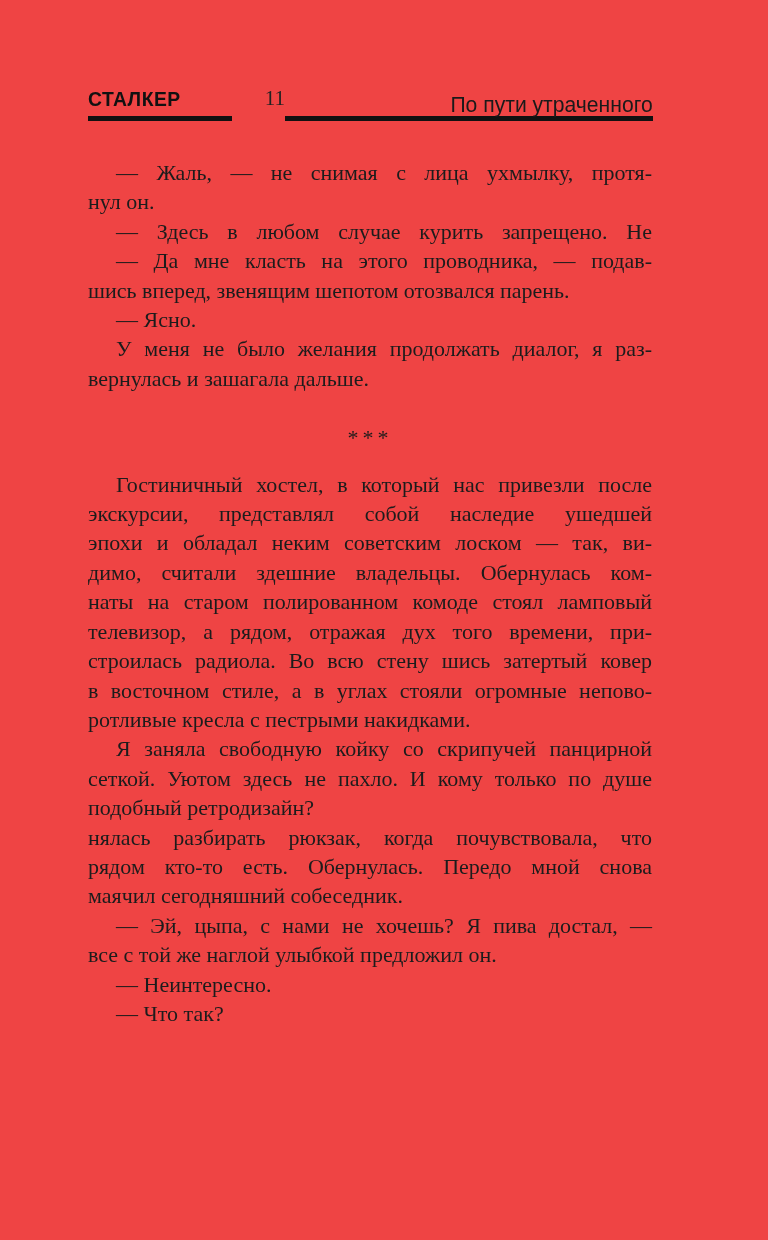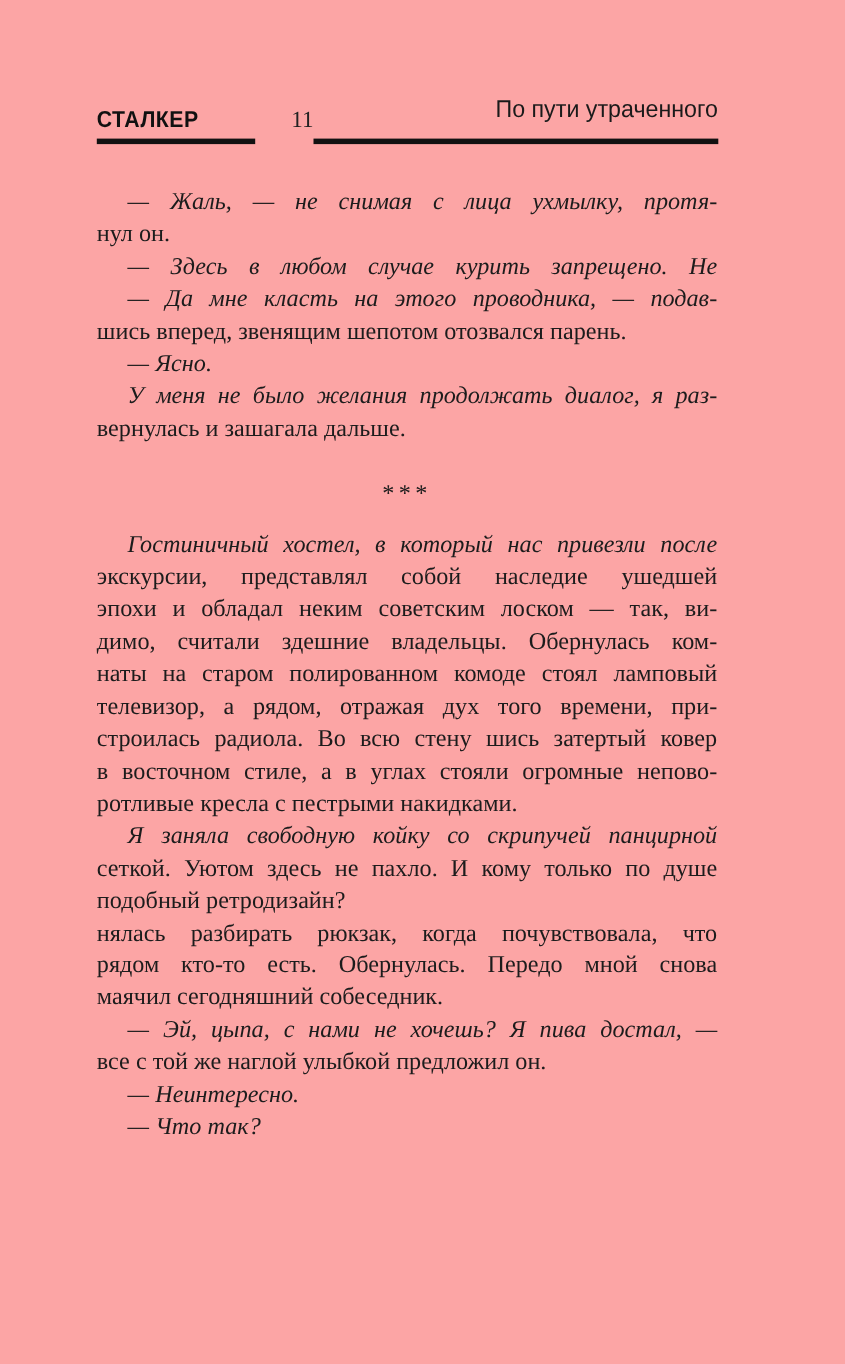--- a/index.html
+++ b/index.html
@@ -4,21 +4,21 @@
 <style>
   html, body {
     margin: 0;
     padding: 0;
     background: #ffffff;
   }
   .page {
     position: relative;
     width: 768px;
     height: 1240px;
-    background: #fca5a5;
+    background: #ef4444;
     overflow: hidden;
     font-family: "Liberation Serif", "DejaVu Serif", serif;
     color: #1c1c1c;
   }
   
   .running-header {
     display: flex;
     align-items: flex-end;
     margin: 88px 115px 0 88px;
   }
@@ -43,21 +43,21 @@
     text-align: right;
     font-family: "Liberation Serif", "DejaVu Serif", serif;
     font-size: 21px;
     line-height: 1;
     padding-bottom: 12px;
     color: #222;
   }
   .title-wrap {
     flex: 1;
     border-bottom: 5px solid #111;
-    padding-bottom: 15px;
+    padding-bottom: 0;
     text-align: right;
   }
   .title-text {
     font-family: "Liberation Sans", "DejaVu Sans", sans-serif;
     font-weight: 400;
     font-size: 22px;
     line-height: 1;
     color: #1a1a1a;
     transform: scaleX(0.96);
     transform-origin: right bottom;
@@ -70,21 +70,21 @@
     margin: 37px 116px 0 88px;
     font-size: 22px;
     line-height: 29.4px;
   }
   .para { margin: 0; }
   .line {
     text-align: justify;
     text-align-last: justify;
     white-space: normal;
   }
-  .line.first { text-indent: 28px; font-style: italic; }
+  .line.first { text-indent: 28px; }
   .line.para-last { text-align-last: left; }
   .separator {
     text-align: center;
     font-size: 22px;
     letter-spacing: 4px;
     margin: 30px 0 17px 0;
     color: #1c1c1c;
   }
 </style>
 </head>

